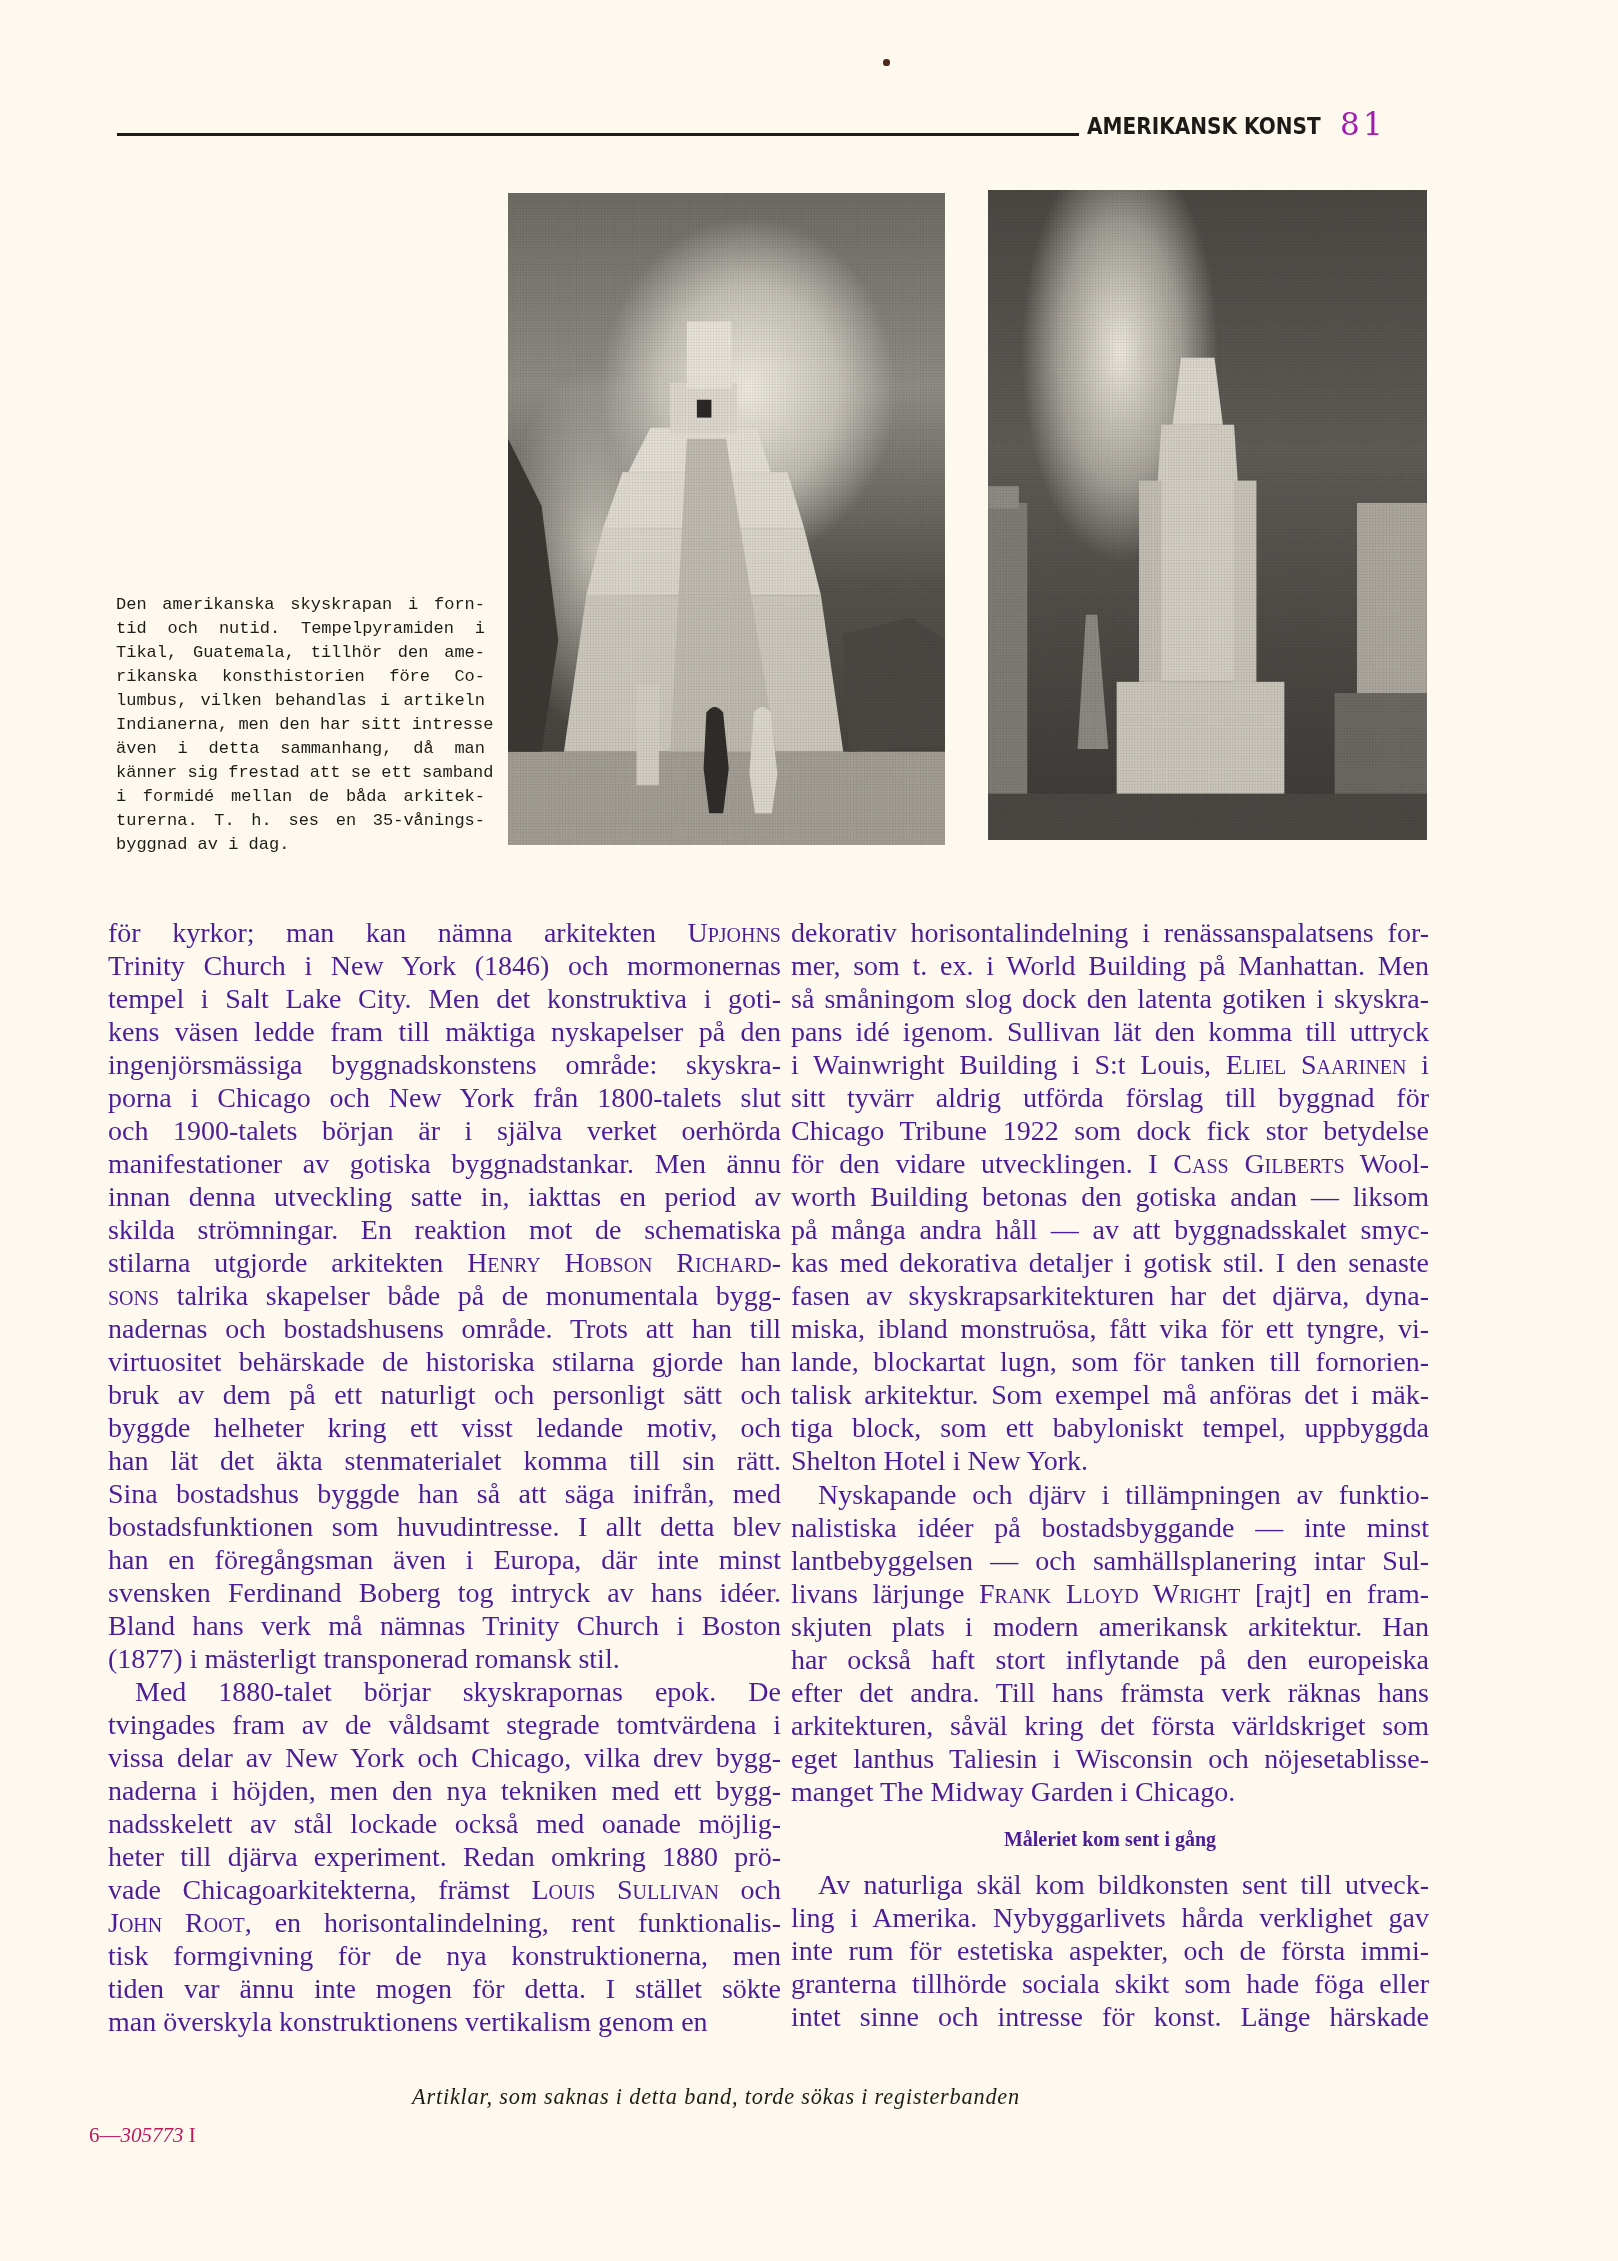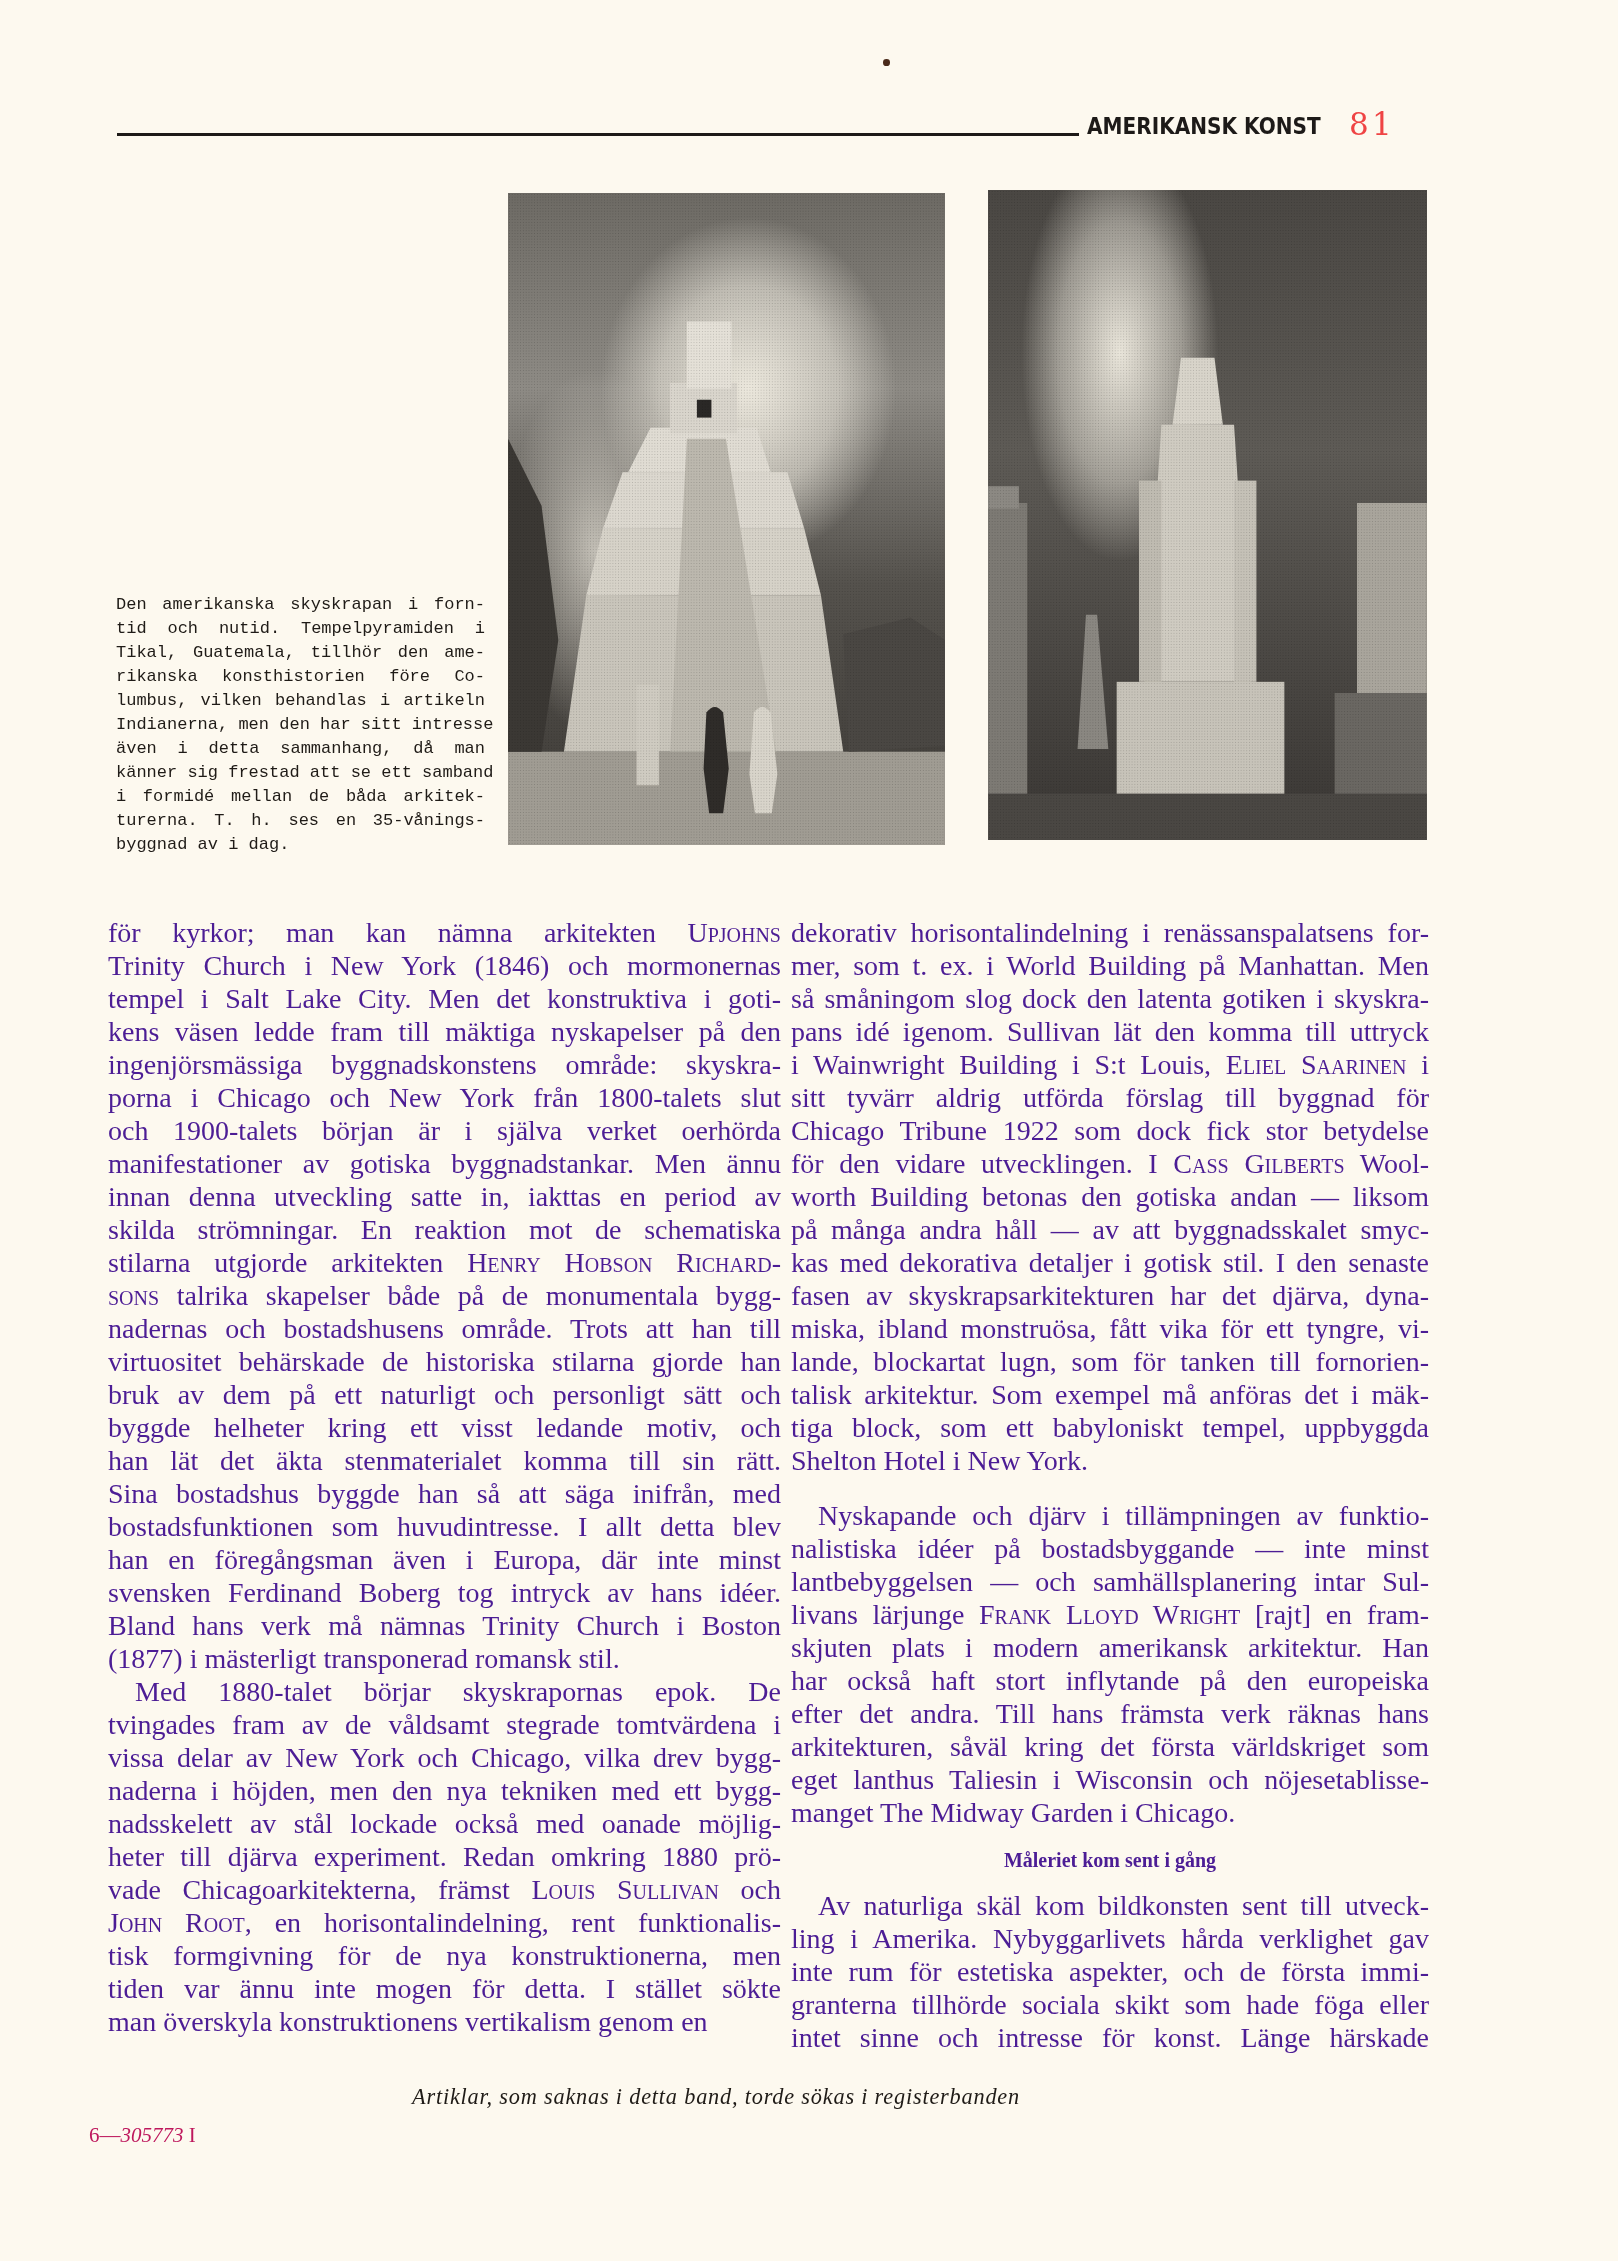--- a/index.html
+++ b/index.html
@@ -16,21 +16,21 @@
   }
   .header-title {
     position: absolute; left: 1087px; top: 113px;
     font-family: "DejaVu Sans", sans-serif; font-weight: bold;
     font-size: 22.3px; letter-spacing: 0px; transform: scaleX(0.9); transform-origin: left;
     color: #1d1a18; white-space: nowrap;
   }
   .page-number {
     position: absolute; left: 1340px; top: 106px;
     font-family: "DejaVu Serif", serif; font-size: 31px; font-weight: normal;
-    letter-spacing: 3.4px; color: #ef4444; white-space: nowrap; margin-left: 9px;
+    letter-spacing: 3.4px; color: #a21caf; white-space: nowrap;
   }
   .caption {
     position: absolute; left: 116px; top: 593px; width: 369px;
     font-family: Liberation Mono, monospace; font-size: 17px; line-height: 24px;
     text-align: justify; color: #1f1b17; hyphens: manual;
   }
   .caption .ln { display: block; text-align: justify; text-align-last: justify; white-space: nowrap; }
   .caption .ln.last { text-align-last: left; }
   .figure {
     position: absolute; overflow: hidden;
@@ -192,21 +192,21 @@
     <span class="ln"><span>Chicago Tribune 1922 som dock fick stor betydelse</span></span>
     <span class="ln"><span>för den vidare utvecklingen. I </span><span class="sc">Cass Gilberts</span><span> Wool-</span></span>
     <span class="ln"><span>worth Building betonas den gotiska andan — liksom</span></span>
     <span class="ln"><span>på många andra håll — av att byggnadsskalet smyc-</span></span>
     <span class="ln"><span>kas med dekorativa detaljer i gotisk stil. I den senaste</span></span>
     <span class="ln"><span>fasen av skyskrapsarkitekturen har det djärva, dyna-</span></span>
     <span class="ln"><span>miska, ibland monstruösa, fått vika för ett tyngre, vi-</span></span>
     <span class="ln"><span>lande, blockartat lugn, som för tanken till fornorien-</span></span>
     <span class="ln"><span>talisk arkitektur. Som exempel må anföras det i mäk-</span></span>
     <span class="ln"><span>tiga block, som ett babyloniskt tempel, uppbyggda</span></span>
-    <span class="ln last" style="margin-bottom: 22px;"><span>Shelton Hotel i New York.</span></span>
+    <span class="ln last" style="margin-bottom: 1px;"><span>Shelton Hotel i New York.</span></span>
     <span class="ln indent"><span>Nyskapande och djärv i tillämpningen av funktio-</span></span>
     <span class="ln"><span>nalistiska idéer på bostadsbyggande — inte minst</span></span>
     <span class="ln"><span>lantbebyggelsen — och samhällsplanering intar Sul-</span></span>
     <span class="ln"><span>livans lärjunge </span><span class="sc">Frank Lloyd Wright</span><span> [rajt] en fram-</span></span>
     <span class="ln"><span>skjuten plats i modern amerikansk arkitektur. Han</span></span>
     <span class="ln"><span>har också haft stort inflytande på den europeiska</span></span>
     <span class="ln"><span>efter det andra. Till hans främsta verk räknas hans</span></span>
     <span class="ln"><span>arkitekturen, såväl kring det första världskriget som</span></span>
     <span class="ln"><span>eget lanthus Taliesin i Wisconsin och nöjesetablisse-</span></span>
     <span class="ln last" style="margin-bottom: 4.5px;"><span>manget The Midway Garden i Chicago.</span></span>

